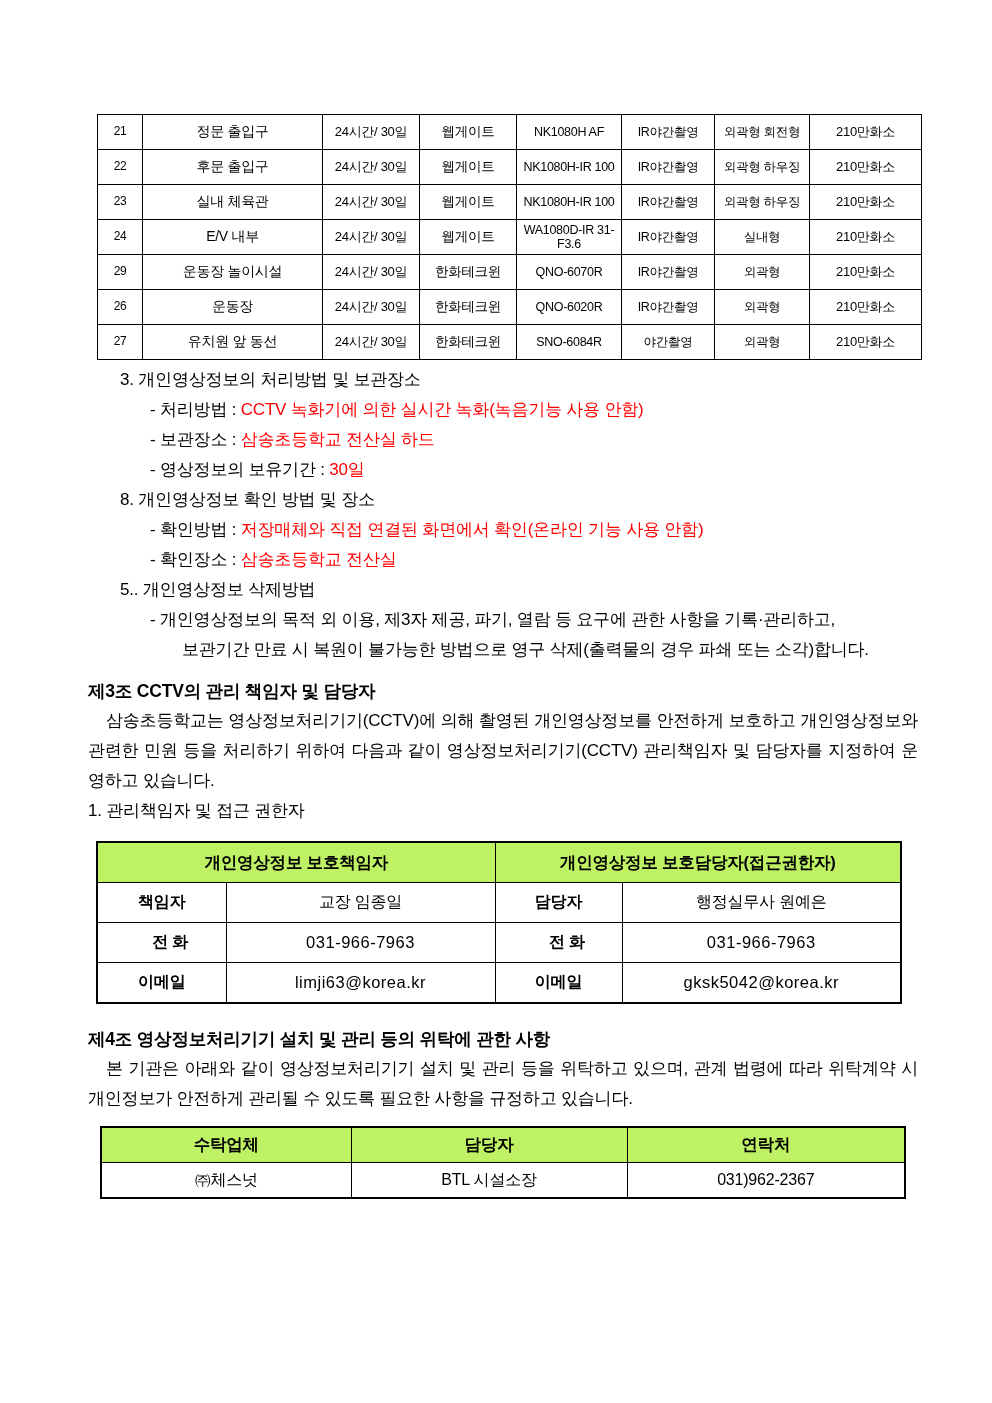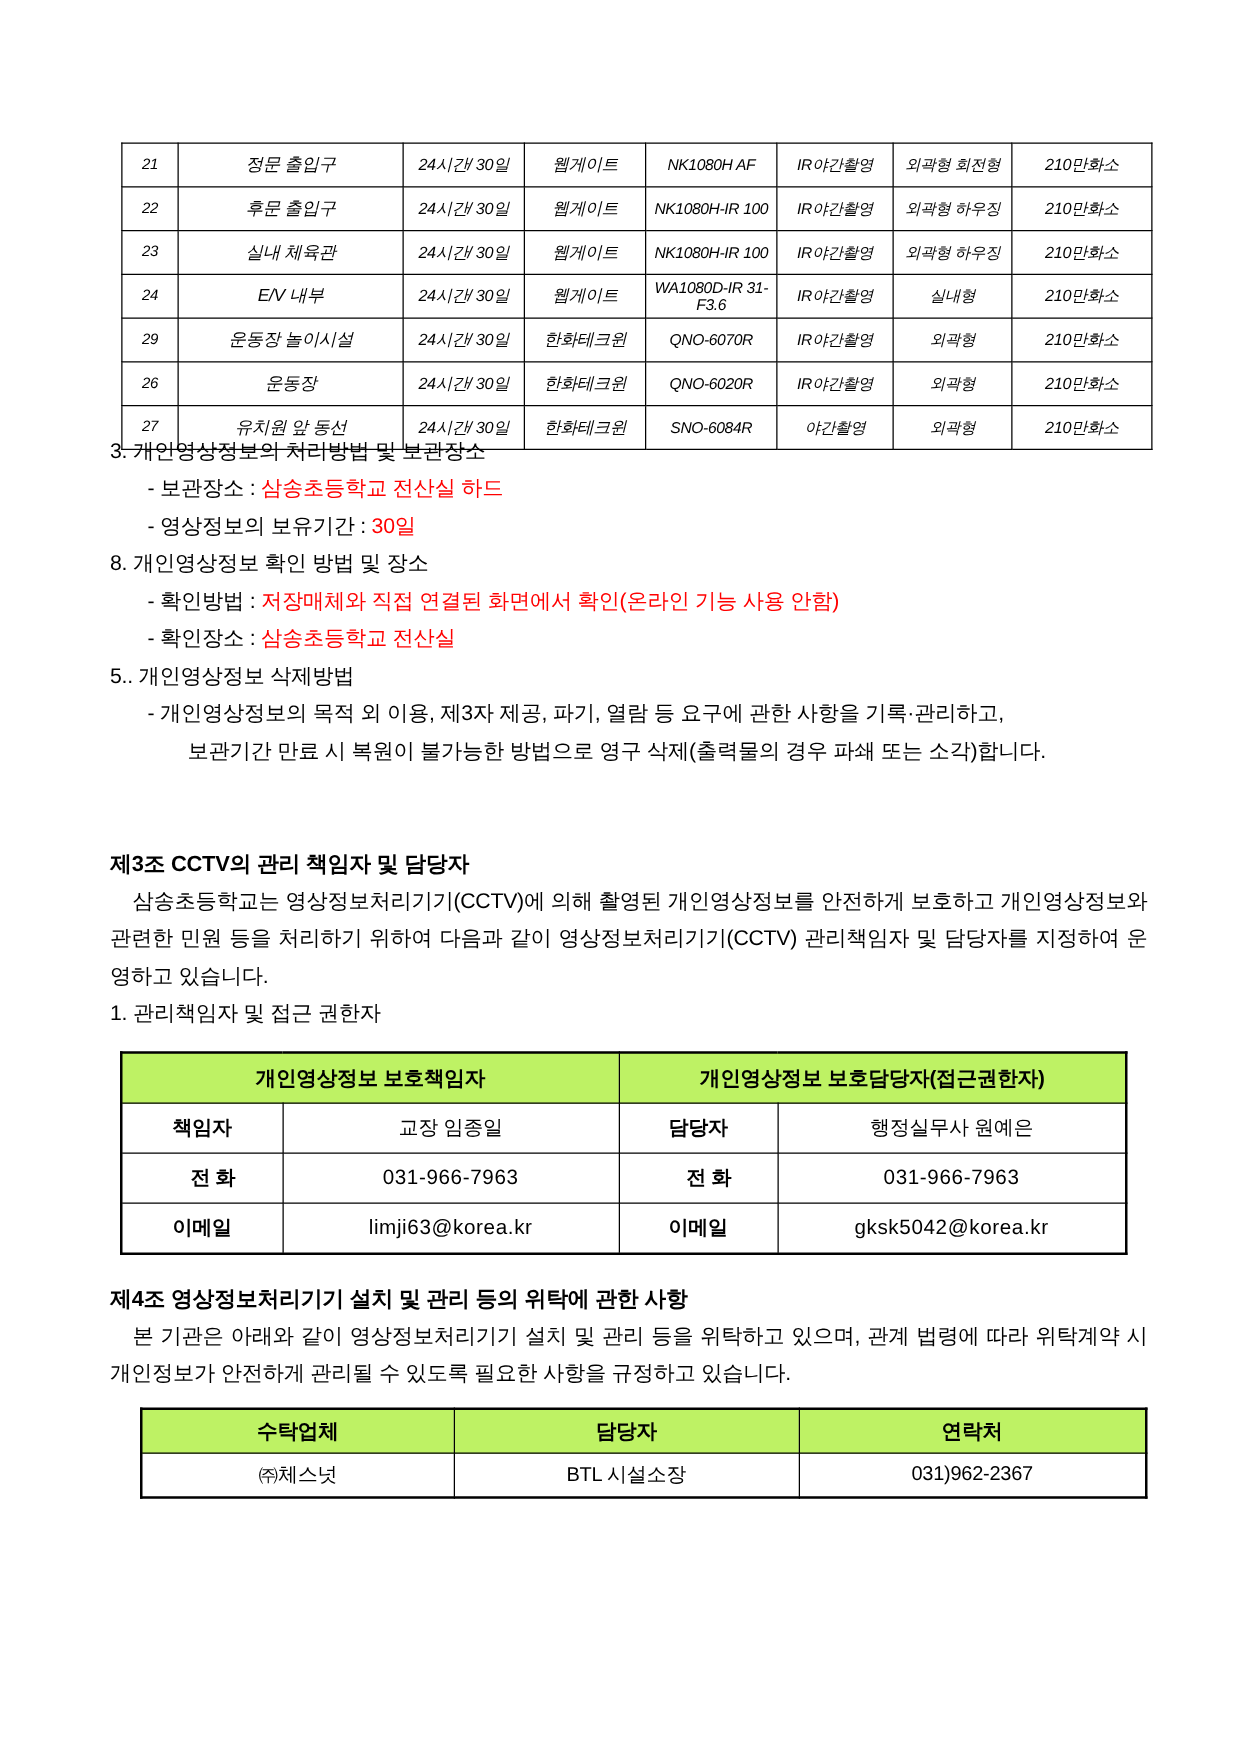--- a/index.html
+++ b/index.html
@@ -24,21 +24,20 @@
   }
 
   
   .cctv-table {
     position: absolute;
     left: 97px;
     top: 114px;
     width: 800px;
     border-collapse: collapse;
     table-layout: fixed;
-    font-style: italic;
   }
   .cctv-table td {
     border: 1px solid #000000;
     text-align: center;
     vertical-align: middle;
     font-size: 12.5px;
     line-height: 1.12;
     padding: 2px 1px;
     height: 30px;
     letter-spacing: -0.3px;
@@ -117,21 +116,21 @@
   .resp-table col.v2 { width: 279px; }
   .resp-table td.mono {
     font-size: 16.5px;
     letter-spacing: 0.5px;
   }
   .spaced { letter-spacing: 4px; padding-left: 18px; }
 
   
   .cons-table {
     position: absolute;
-    left: 112px;
+    left: 100px;
     top: 1126px;
     width: 804px;
     border-radius: 24px;
   }
   .cons-table td { height: 32px; }
   .cons-table col.a { width: 250px; }
   .cons-table col.b { width: 276px; }
   .cons-table col.c { width: 278px; }
 </style>
 </head>
@@ -211,24 +210,27 @@
         <td class="c-time">24시간/ 30일</td>
         <td class="c-maker">한화테크윈</td>
         <td class="c-model">SNO-6084R</td>
         <td class="c-func">야간촬영</td>
         <td class="c-type">외곽형</td>
         <td class="c-px">210만화소</td>
       </tr>
     </tbody>
   </table>
 
-  <div class="body-block" style="top: 346px;">
+  <div class="body-block" style="top: 365px; margin-left: 32px;">
 
     <div class="line">3. 개인영상정보의 처리방법 및 보관장소</div>
 
+    <div class="line indent-1">
+      <span>- 처리방법 : </span><span class="red">CCTV 녹화기에 의한 실시간 녹화(녹음기능 사용 안함)</span>
+    </div>
     <div class="line indent-1">
       <span>- 보관장소 : </span><span class="red">삼송초등학교 전산실 하드</span>
     </div>
     <div class="line indent-1">
       <span>- 영상정보의 보유기간 : </span><span class="red">30일</span>
     </div>
 
     <div class="line">8. 개인영상정보 확인 방법 및 장소</div>
 
     <div class="line indent-1">

